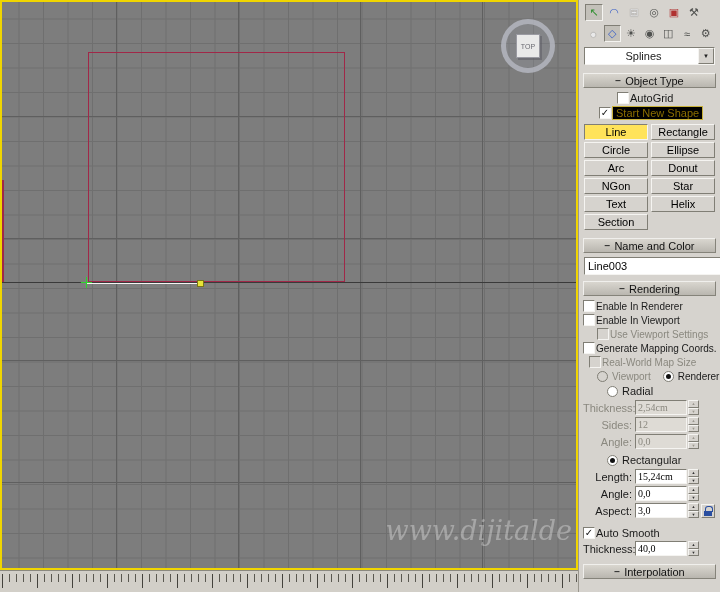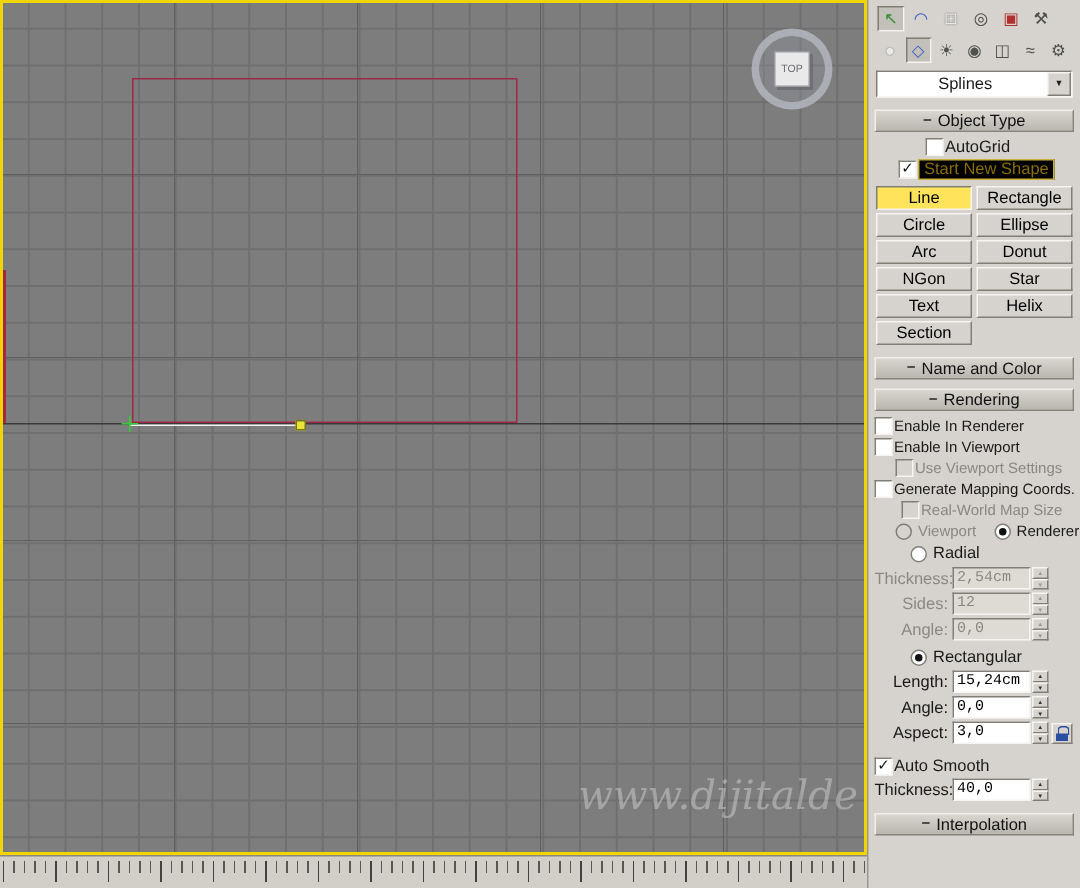--- a/index.html
+++ b/index.html
@@ -92,39 +92,39 @@
   .radio { width: 11px; height: 11px; border-radius: 50%; background: #fff; border: 1px solid #807e75;
     position: relative; flex: none; }
   .radio.selected::after { content: ""; position: absolute; left: 2px; top: 2px; width: 5px; height: 5px;
     border-radius: 50%; background: #111; }
   .radio.disabled { background: #d6d3ce; }
 
   .field-row { display: flex; align-items: center; margin: 2px 0; }
   .f-label { width: 52px; text-align: right; padding-right: 3px; font-size: 11px; white-space: nowrap; }
   .f-box { width: 52px; height: 15px; background: #fff; border: 1px solid;
     border-color: #807e75 #f5f4f1 #f5f4f1 #807e75; font-size: 10px; padding: 0 2px;
-    font-family: Liberation Mono, monospace; }
+    font-family: Liberation Serif, serif; }
   .spinner { width: 11px; height: 15px; display: flex; flex-direction: column; margin-left: 1px; }
   .sp-btn { flex: 1; background: #d6d3ce; border: 1px solid;
     border-color: #f5f4f1 #807e75 #807e75 #f5f4f1; font-size: 4px; line-height: 5px;
     display: flex; align-items: center; justify-content: center; color: #333; }
   .field-row.disabled .f-label { color: #8a887f; }
   .field-row.disabled .f-box { background: #dedbd5; color: #8a887f; }
   .field-row.disabled .sp-btn { color: #9a978e; }
 
   .lock-btn { width: 14px; height: 14px; margin-left: 2px; background: #d6d3ce; border: 1px solid;
     border-color: #f5f4f1 #807e75 #807e75 #f5f4f1; position: relative; }
   .lock-btn::before { content: ""; position: absolute; top: 1px; left: 3px; width: 6px; height: 5px;
     border: 1px solid #2a4ea0; border-bottom: none; border-radius: 3px 3px 0 0; }
   .lock-btn::after { content: ""; position: absolute; top: 6px; left: 2px; width: 8px; height: 5px; background: #2a4ea0; }
 
   .small-label { font-size: 10px; }
   .indent-14 { margin-left: 14px; }
   .indent-8 { margin-left: 8px; padding-left: 16px; }
-  .indent-6 { margin-left: 18px; }
+  .indent-6 { margin-left: 6px; }
 </style>
 </head>
 <body>
 
 <div class="app">
 
   <div class="left-col">
     <div class="viewport">
       <div class="axis-x"></div>
       <div class="spline-partial"></div>
@@ -195,20 +195,24 @@
       <button class="shape-btn">Text</button>
       <button class="shape-btn">Helix</button>
       <button class="shape-btn">Section</button>
       <span></span>
     </div>
 
     <div class="rollout-header">
       <span class="minus">−</span>
       <span>Name and Color</span>
     </div>
+    <div class="name-row">
+      <input class="name-input" value="Line003" style="">
+
+    </div>
 
     <div class="rollout-header">
       <span class="minus">−</span>
       <span>Rendering</span>
     </div>
 
     <div class="cb-row">
       <span class="checkbox"></span>
       <span class="cb-label small-label">Enable In Renderer</span>
     </div>

